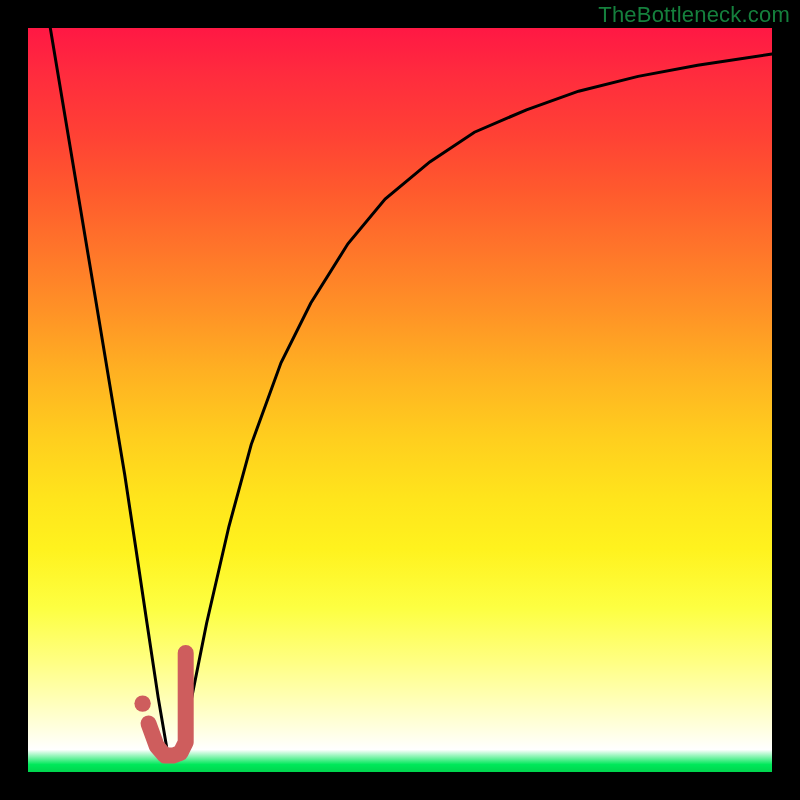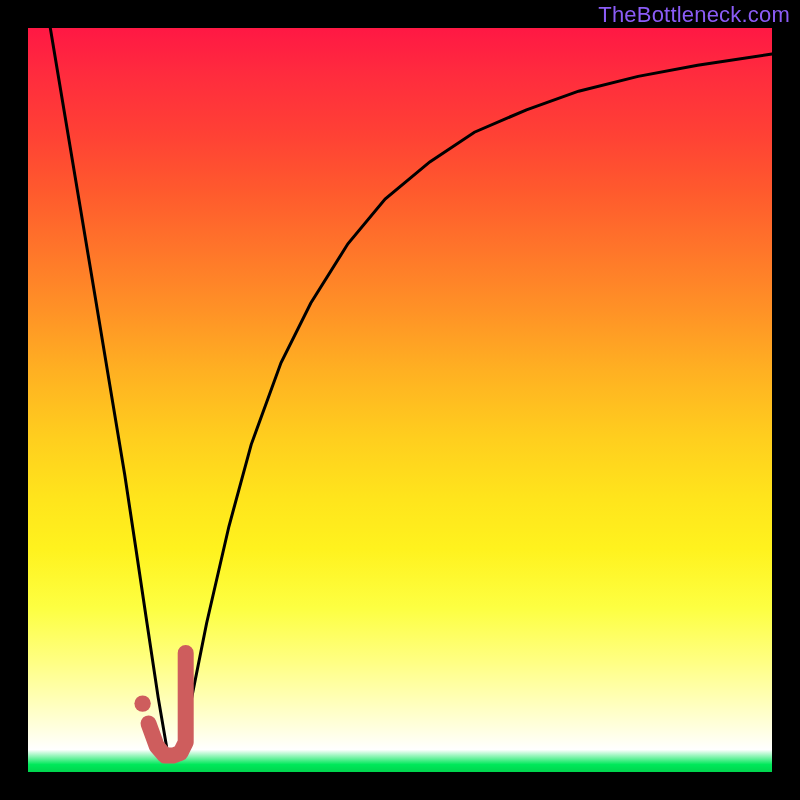--- a/index.html
+++ b/index.html
@@ -9,21 +9,21 @@
     width: 800px;
     height: 800px;
     background: #000;
   }
   .watermark {
     position: absolute;
     top: 2px;
     right: 10px;
     font-family: Arial, Helvetica, sans-serif;
     font-size: 22px;
-    color: #8b5cf6;
+    color: #15803d;
     font-weight: 500;
     letter-spacing: 0.2px;
   }
   .plot {
     position: absolute;
     left: 28px;
     top: 28px;
     width: 744px;
     height: 744px;
     background: linear-gradient(to bottom,

